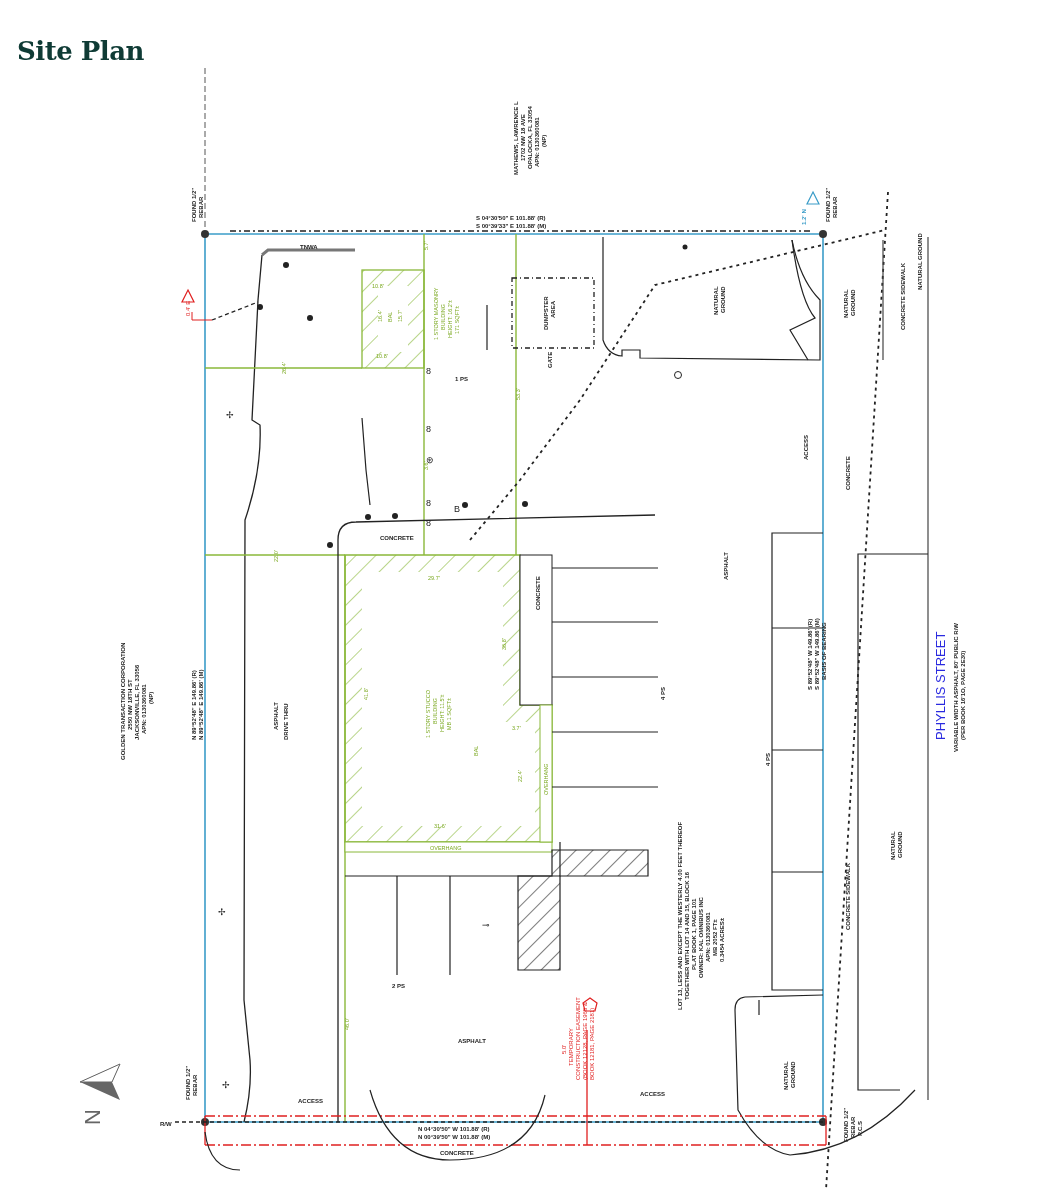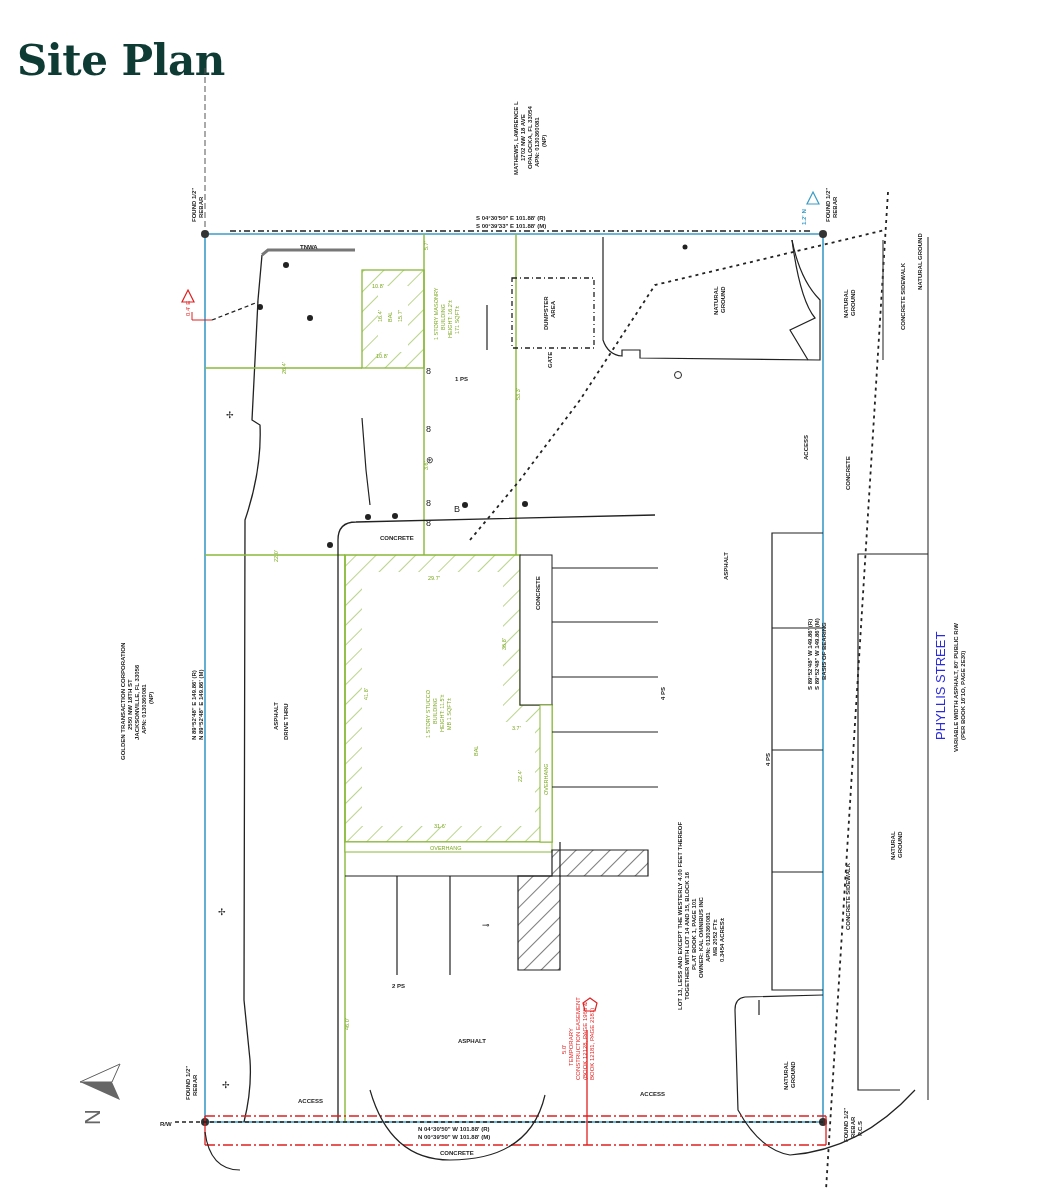--- a/index.html
+++ b/index.html
@@ -1,20 +1,20 @@
 <!DOCTYPE html>
 <html><head>
 <meta charset="utf-8">
 <style>
   html, body { margin: 0; padding: 0; background: #ffffff; }
   body { width: 1044px; height: 1200px; position: relative; overflow: hidden; font-family: "Liberation Sans", sans-serif; }
   .title {
     position: absolute; left: 17px; top: 36px;
     font-family: "DejaVu Serif", "Liberation Serif", serif;
-    font-weight: bold; font-size: 42px; color: #0f3b35; letter-spacing: -0.5px;
+    font-weight: bold; font-size: 26px; color: #0f3b35; letter-spacing: -0.5px;
   }
   svg.plan { position: absolute; left: 0; top: 0; }
   .lbl { font-family: "Liberation Sans", sans-serif; font-size: 6px; font-weight: bold; fill: #222; }
   .lbl-g { font-family: "Liberation Sans", sans-serif; font-size: 5.5px; fill: #7aa81f; }
   .lbl-r { font-family: "Liberation Sans", sans-serif; font-size: 6px; fill: #e02020; }
   .street { font-family: "Liberation Sans", sans-serif; font-size: 13px; fill: #2a2ae0; }
 </style>
 </head>
 <body>
 

